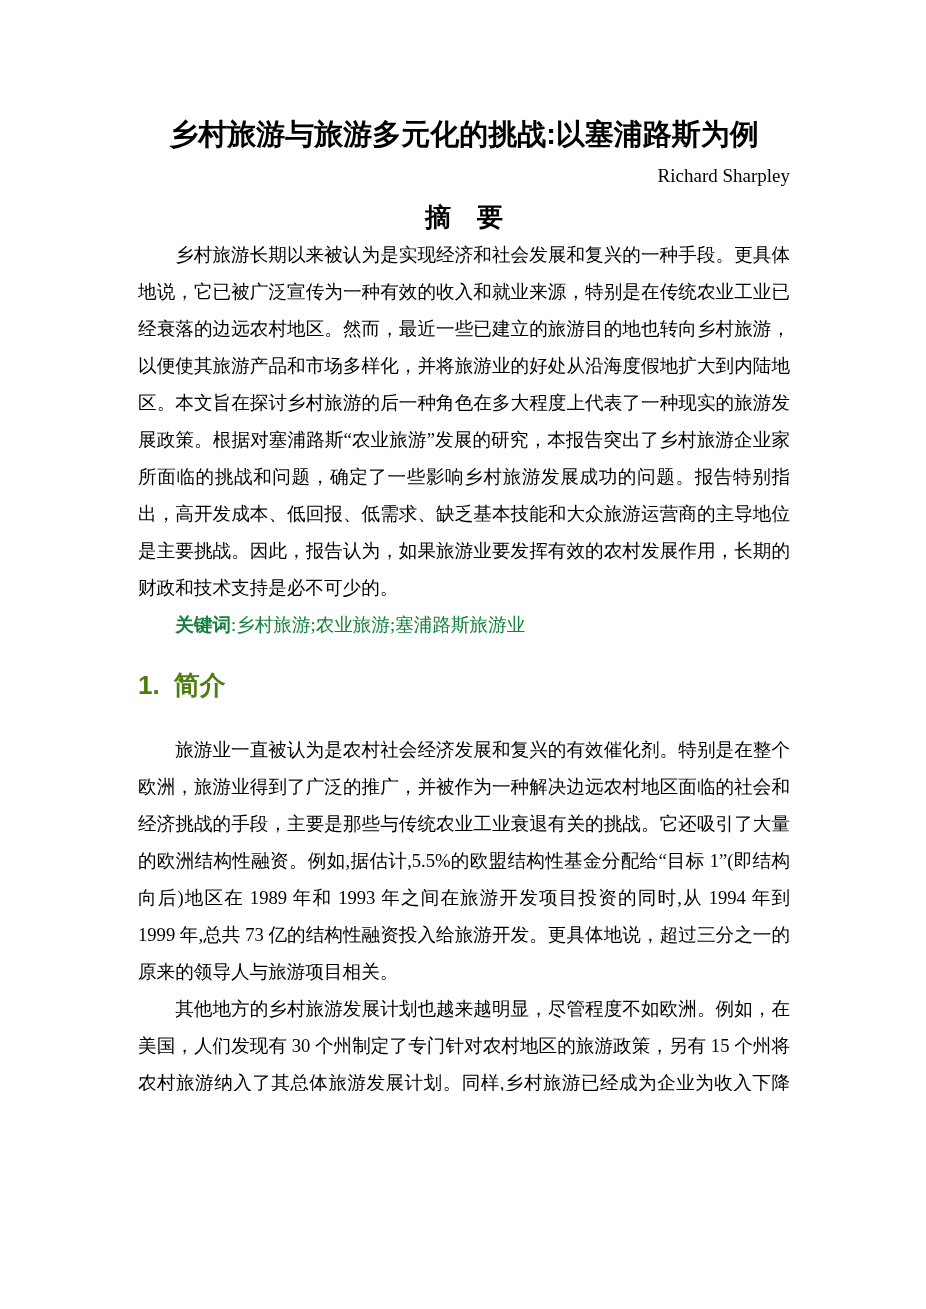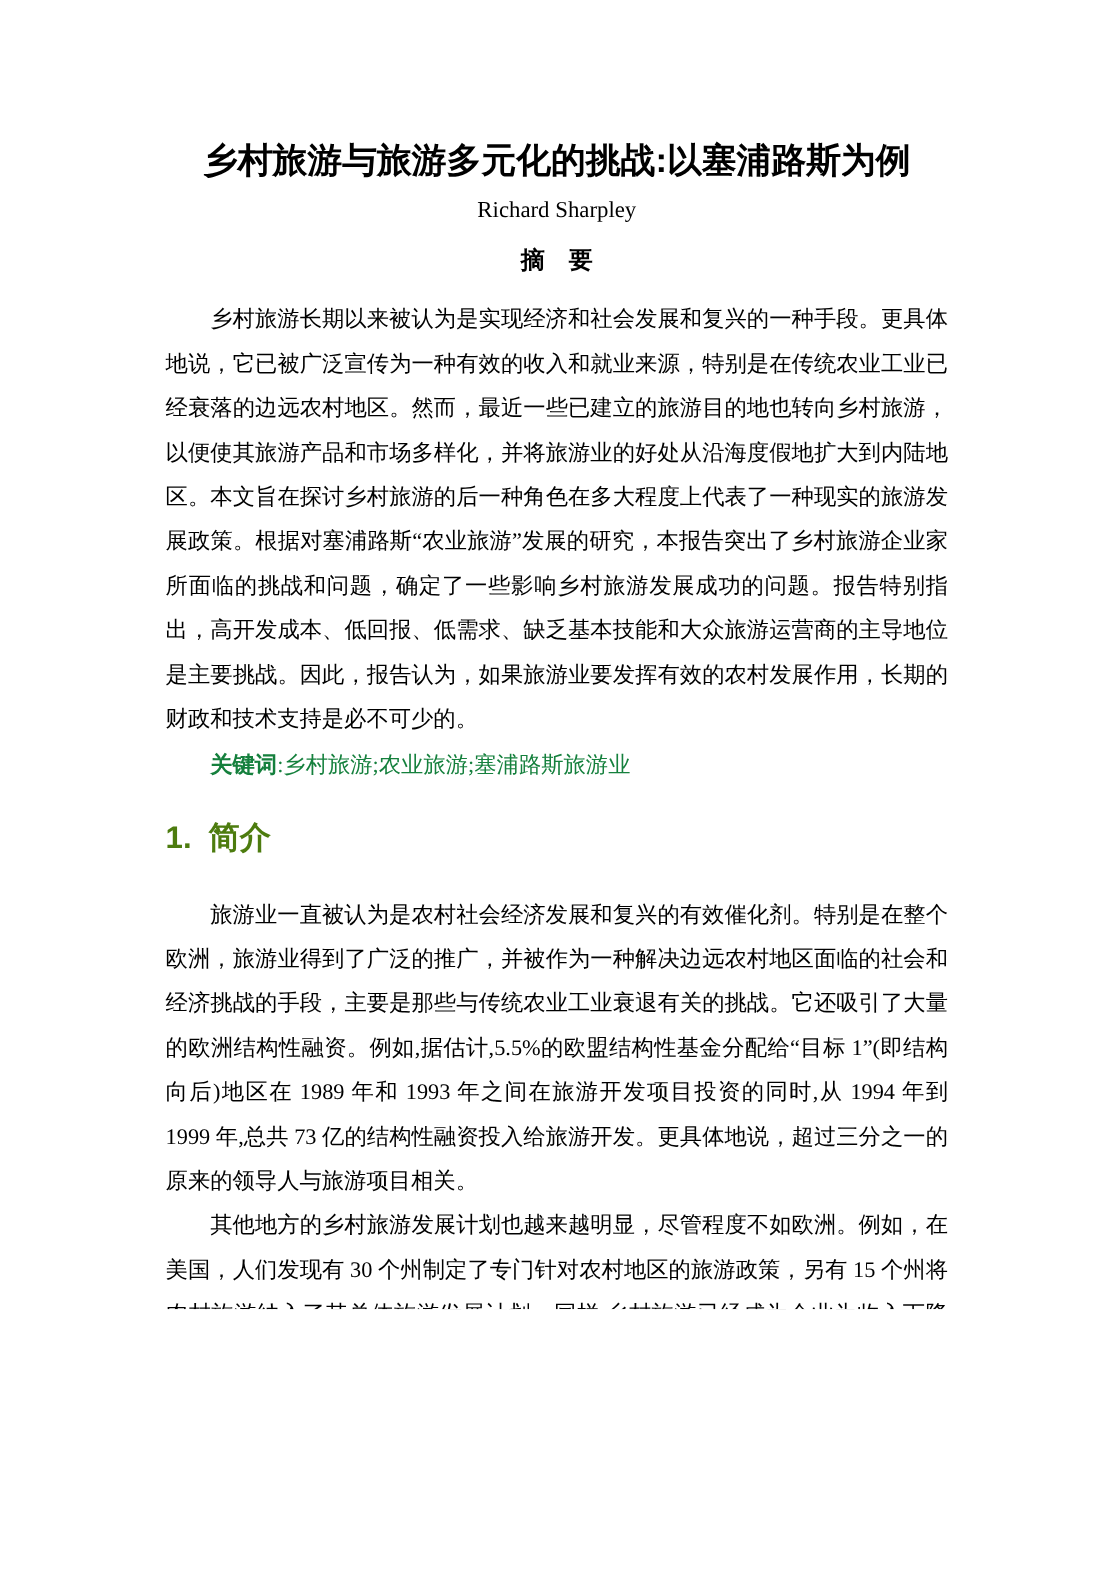--- a/index.html
+++ b/index.html
@@ -26,43 +26,42 @@
     line-height: 44px;
     text-align: center;
     color: #000000;
     white-space: nowrap;
   }
   .author {
     margin: 6px 0 0 0;
     font-family: "Liberation Serif", "DejaVu Serif", serif;
     font-size: 19px;
     line-height: 28px;
-    text-align: center;
+    text-align: right;
     color: #000000;
   }
   .abstract-heading {
     margin: 8px 0 0 0;
     font-family: "Liberation Sans", "DejaVu Sans", sans-serif;
     font-weight: bold;
-    font-size: 20px;
+    font-size: 26px;
     line-height: 38px;
     text-align: center;
     color: #000000;
   }
   .body-text {
     margin: 0;
     font-family: "Liberation Serif", "DejaVu Serif", serif;
     font-size: 18.6px;
     line-height: 37px;
     text-align: justify;
     text-indent: 2em;
     color: #000000;
   }
   .abstract-body {
-    margin-top: 12px;
   }
   .keywords-line {
     margin: 0;
     font-family: "Liberation Serif", "DejaVu Serif", serif;
     font-size: 18.6px;
     line-height: 37px;
     text-indent: 2em;
     color: #15803d;
   }
   .keywords-label {

